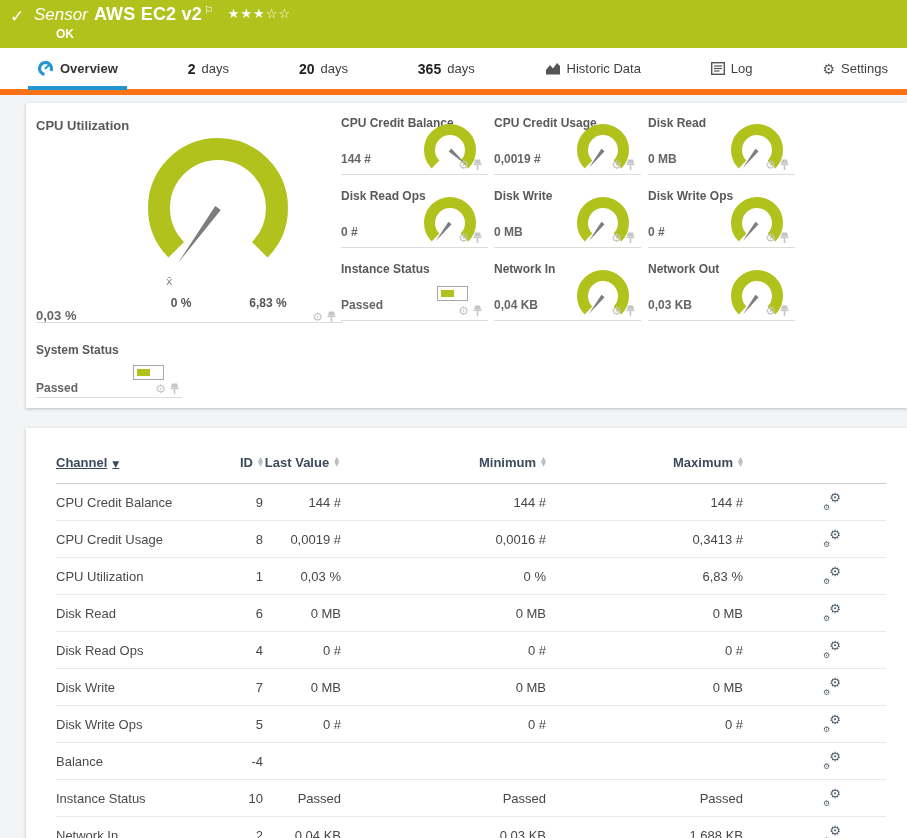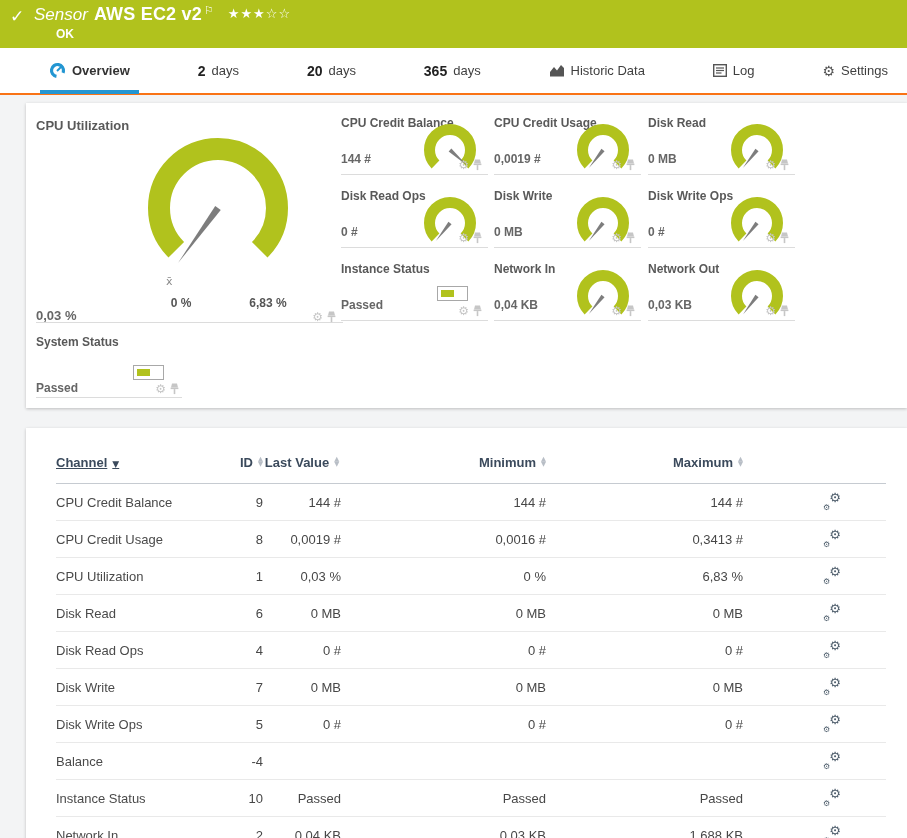--- a/index.html
+++ b/index.html
@@ -11,23 +11,23 @@
   .topbar { height:48px; background:#b1c21d; color:#fff; position:relative; }
   .topbar .check { position:absolute; left:10px; top:6px; font-size:17px; font-weight:bold; }
   .title-line { position:absolute; left:34px; top:4px; white-space:nowrap; }
   .sensor-kind { font-style:italic; font-size:17px; margin-right:6px; }
   .sensor-name { font-size:18px; font-weight:bold; letter-spacing:.2px; }
   .flag { font-size:11px; vertical-align:top; margin-left:2px; }
   .stars { margin-left:14px; font-size:13px; letter-spacing:1px; vertical-align:2px; }
   .status-ok { position:absolute; left:56px; top:27px; font-size:12px; font-weight:bold; }
 
   
-  .tabstrip { height:47px; background:#fff; border-bottom:2px solid #f97316;
+  .tabstrip { height:47px; background:#fff; border-bottom:6px solid #f97316;
               display:flex; align-items:center; justify-content:space-between;
-              padding:0 10px 0 40px; }
+              padding:0 10px 0 28px; }
   .tab { position:relative; display:flex; align-items:center; gap:6px; height:100%;
          padding:0 9px; font-size:13px; color:#3f3f3f; cursor:pointer; background:none; border:none;
          font-family:inherit; }
   .tab .num { font-weight:bold; color:#222; font-size:14px; }
   .tab .lbl { color:#3f3f3f; }
   .tab.active .lbl { color:#333; font-weight:bold; }
   .tab.active::after { content:""; position:absolute; left:0; right:0; bottom:-1px; height:4px;
                        background:#2396d2; }
   .tab .gearglyph { font-size:14px; color:#555; }
 
@@ -47,21 +47,21 @@
   .avg-mark { position:absolute; left:130px; top:163px; font-size:11px; color:#8a8a8a; }
   .g-min { position:absolute; left:145px; top:184px; transform:translateX(-50%);
            font-size:12px; font-weight:bold; color:#555; }
   .g-max { position:absolute; left:232px; top:184px; transform:translateX(-50%);
            font-size:12px; font-weight:bold; color:#555; }
   .big-cell .cell-value { position:absolute; left:0; top:196px; font-size:13px; }
   .big-cell .cell-iconrow { right:6px; top:199px; }
 
   .sys-cell { position:absolute; left:10px; top:232px; width:146px; height:63px;
               border-bottom:1px solid #dcdcdc; }
-  .sys-cell .cell-title { position:absolute; left:0; top:0; }
+  .sys-cell .cell-title { position:absolute; left:0; top:8px; }
   .sys-cell .cell-value { position:absolute; left:0; top:46px; }
   .sys-cell .cell-iconrow { right:2px; top:48px; }
   .sys-cell .status-toggle { position:absolute; left:97px; top:30px; }
 
   .small-cell { position:absolute; width:147px; height:63px; border-bottom:1px solid #dcdcdc; }
   .small-cell .cell-title { position:absolute; left:0; top:4px; }
   .small-cell svg.gauge { position:absolute; left:78px; top:7px; }
   .small-cell .cell-value { position:absolute; left:0; bottom:8px; }
   .small-cell .cell-iconrow { right:5px; bottom:3px; }
   .small-cell .status-toggle { position:absolute; left:96px; top:28px; }

